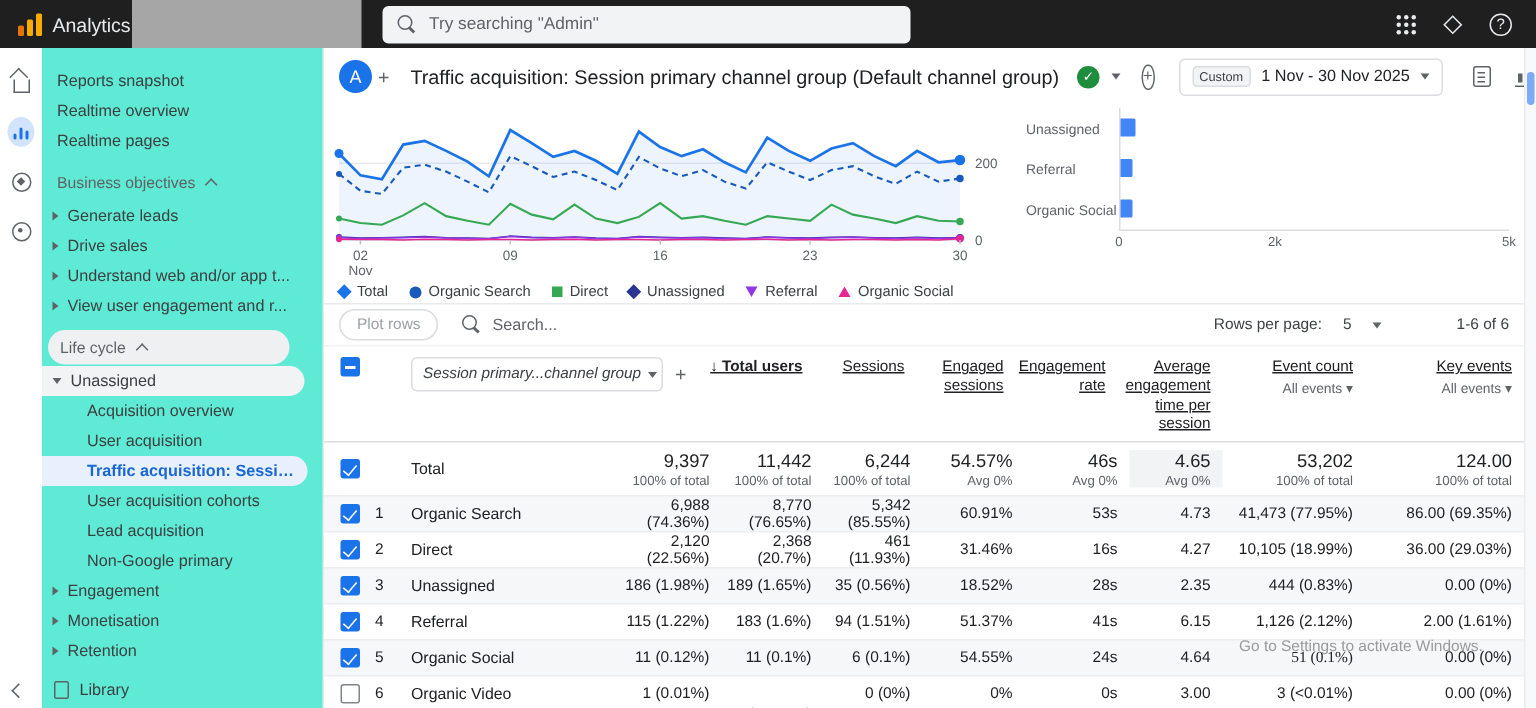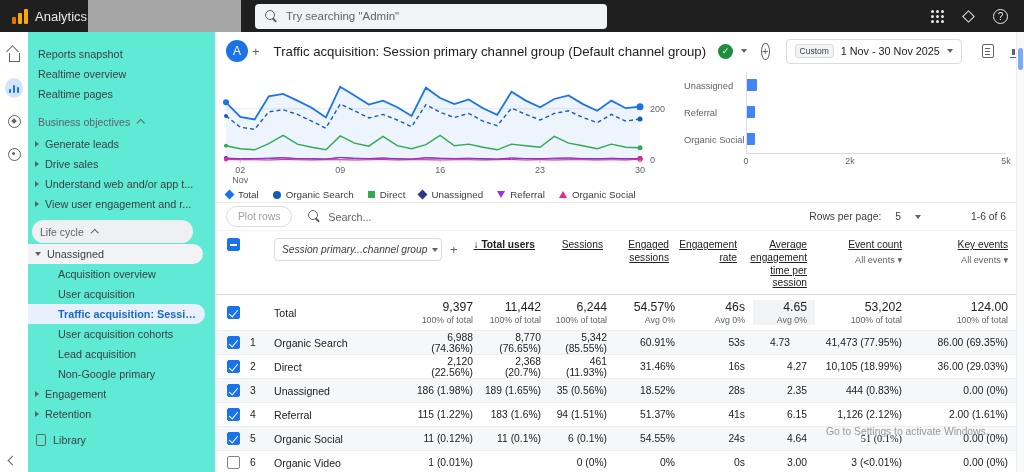--- a/index.html
+++ b/index.html
@@ -242,20 +242,24 @@
       </div>
       <div class="sb-item sb-child">
         <span class="sb-label">Lead acquisition</span>
       </div>
       <div class="sb-item sb-child">
         <span class="sb-label">Non-Google primary</span>
       </div>
       <div class="sb-item sb-expand">
         <span class="caret-r"></span>
         <span class="sb-label">Engagement</span>
+      </div>
+      <div class="sb-item sb-expand">
+        <span class="caret-r"></span>
+        <span class="sb-label">Monetisation</span>
       </div>
       <div class="sb-item sb-expand">
         <span class="caret-r"></span>
         <span class="sb-label">Retention</span>
       </div>
       <div class="sb-item sb-library">
         <span class="doc-icon"></span>
         <span class="sb-label">Library</span>
       </div>
     </nav>
@@ -457,21 +461,21 @@
           <span class="c-check">
             <span class="cb on"></span>
           </span>
           <span class="c-num">1</span>
           <span class="c-name">Organic Search</span>
           <span class="c-val" style="width: 78px;">6,988 (74.36%)</span>
           <span class="c-val" style="width: 68px;">8,770 (76.65%)</span>
           <span class="c-val" style="width: 66px;">5,342 (85.55%)</span>
           <span class="c-val" style="width: 68px;">60.91%</span>
           <span class="c-val" style="width: 70px;">53s</span>
-          <span class="c-val" style="width: 62px; text-align: center;">4.73</span>
+          <span class="c-val" style="width: 62px;">4.73</span>
           <span class="c-val" style="width: 95px;">41,473 (77.95%)</span>
           <span class="c-val" style="width: 106px;">86.00 (69.35%)</span>
         </div>
         <div class="trow">
           <span class="c-check">
             <span class="cb on"></span>
           </span>
           <span class="c-num">2</span>
           <span class="c-name">Direct</span>
           <span class="c-val" style="width: 78px;">2,120 (22.56%)</span>

